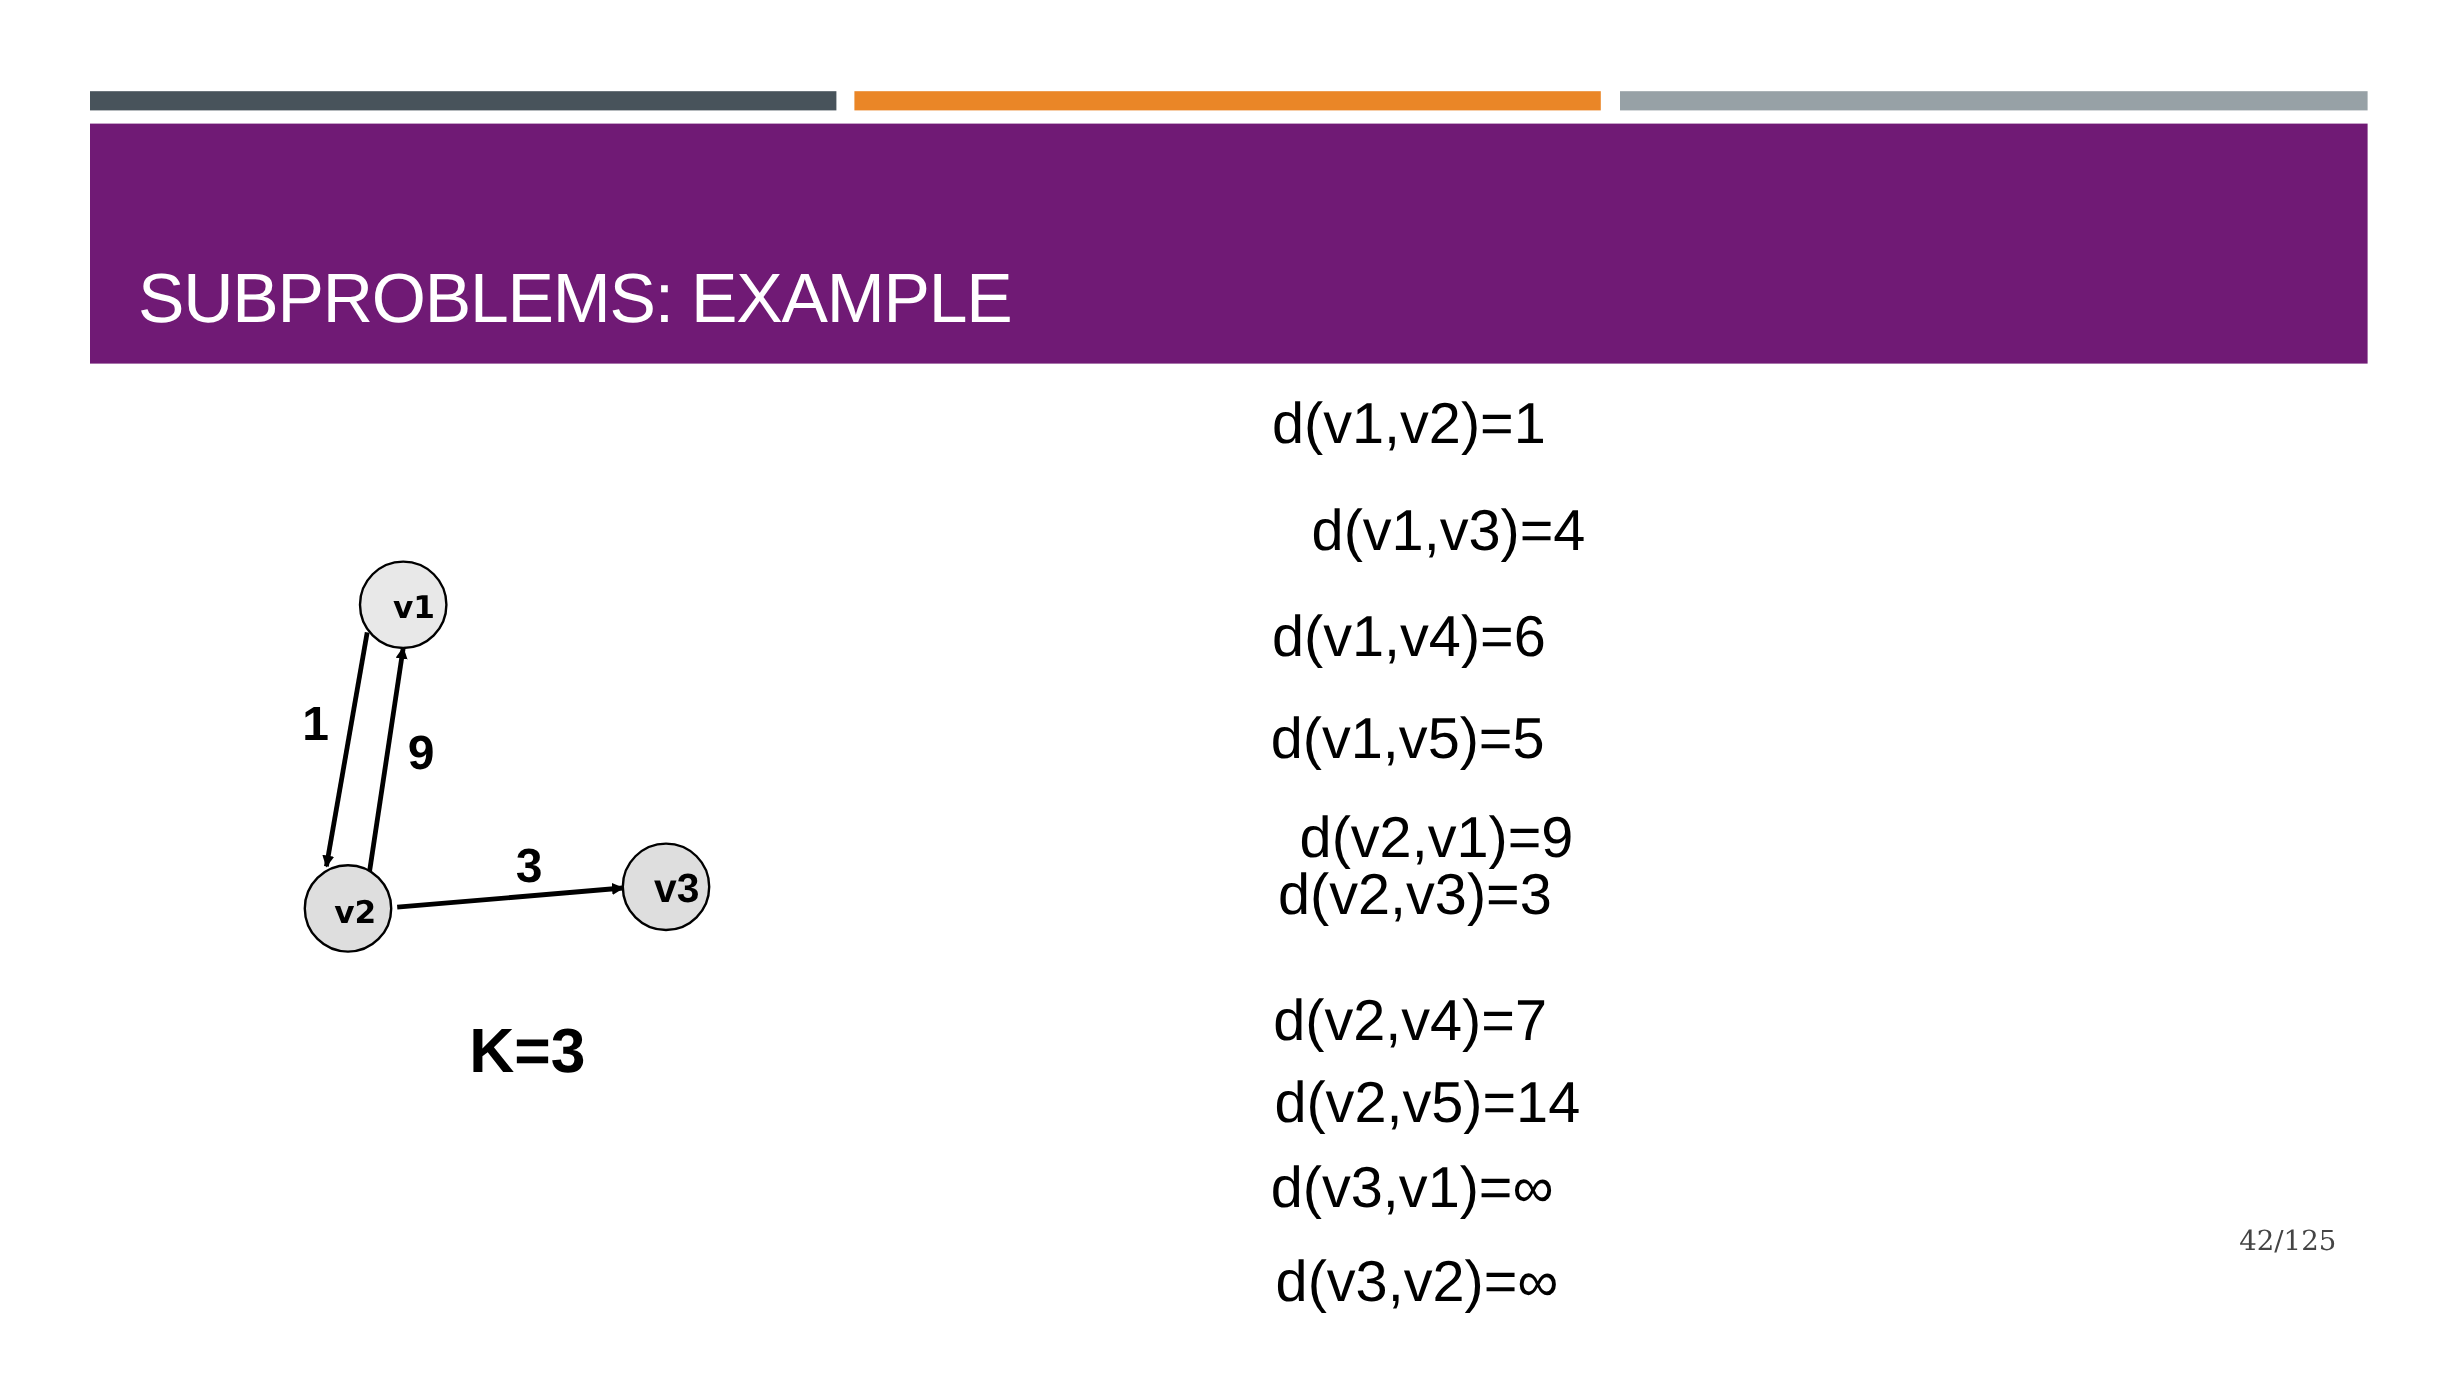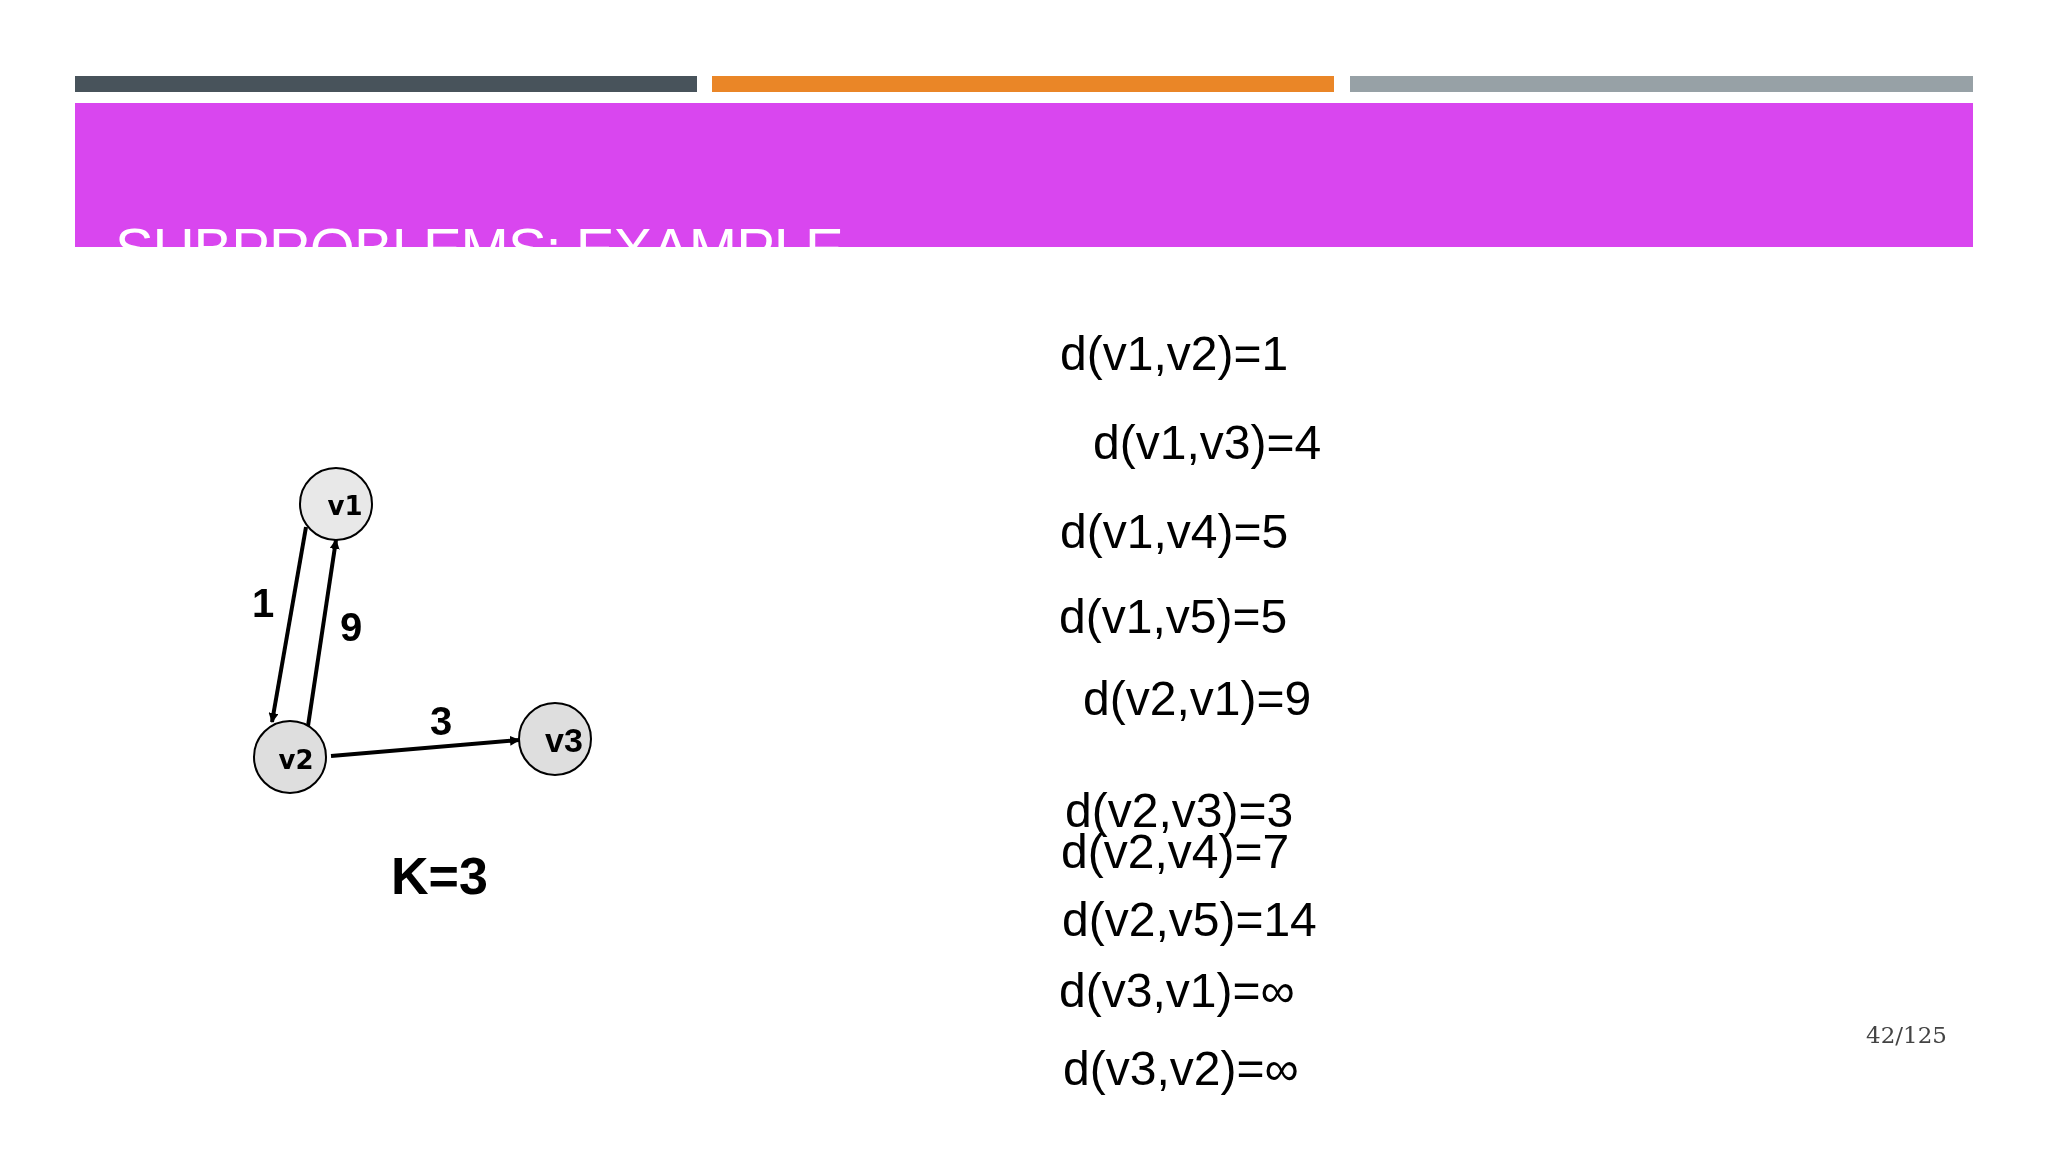--- a/index.html
+++ b/index.html
@@ -1,21 +1,21 @@
 <!DOCTYPE html>
 <html><head>
 <meta charset="utf-8">
 <style>
   html, body { margin:0; padding:0; }
   body { width:2048px; height:1152px; background:#ffffff; position:relative; overflow:hidden; font-family:"Liberation Sans", sans-serif; }
   .topbar { position:absolute; top:76px; height:16px; }
   .bar1 { left:75px; width:622px; background:#48535b; }
   .bar2 { left:712px; width:622px; background:#ea8627; }
   .bar3 { left:1350px; width:623px; background:#97a1a6; }
-  .header { position:absolute; left:75px; top:103px; width:1898px; height:144px; background:#d946ef; }
+  .header { position:absolute; left:75px; top:103px; width:1898px; height:200px; background:#701a75; }
   .title { position:absolute; left:40px; top:112px; color:#ffffff; font-size:58px; letter-spacing:-1px; white-space:nowrap; }
   .dist { position:absolute; left:1060px; font-weight:normal; font-size:48px; color:#000; white-space:nowrap; line-height:1; }
   .graph { position:absolute; left:0; top:0; }
   .k-label { position:absolute; left:391px; top:846px; font-weight:bold; font-size:52px; color:#000; }
   .pagenum { position:absolute; left:1866px; top:1022px; font-size:23px; color:#444; font-family:"DejaVu Serif", serif;text-align:right; }
 </style>
 </head>
 <body>
 
 <div class="topbar bar1"></div>
@@ -54,22 +54,22 @@
 
   <text x="263" y="617" font-family="Liberation Sans, sans-serif" font-weight="bold" font-size="40" text-anchor="middle">1</text>
   <text x="351" y="641" font-family="Liberation Sans, sans-serif" font-weight="bold" font-size="40" text-anchor="middle">9</text>
   <text x="441" y="735" font-family="Liberation Sans, sans-serif" font-weight="bold" font-size="40" text-anchor="middle">3</text>
 </svg>
 
 <div class="k-label">K=3</div>
 
 <div class="dist" style="top:330px;left:1060px">d(v1,v2)=1</div>
 <div class="dist" style="top:419px;left:1093px">d(v1,v3)=4</div>
-<div class="dist" style="top:508px;left:1060px">d(v1,v4)=5</div>
+<div class="dist" style="top:508px;left:1060px">d(v1,v4)=6</div>
 <div class="dist" style="top:593px;left:1059px">d(v1,v5)=5</div>
 <div class="dist" style="top:675px;left:1083px">d(v2,v1)=9</div>
-<div class="dist" style="top:787px;left:1065px">d(v2,v3)=3</div>
+<div class="dist" style="top:723px;left:1065px">d(v2,v3)=3</div>
 <div class="dist" style="top:828px;left:1061px">d(v2,v4)=7</div>
 <div class="dist" style="top:896px;left:1062px">d(v2,v5)=14</div>
 <div class="dist" style="top:967px;left:1059px">d(v3,v1)=∞</div>
 <div class="dist" style="top:1045px;left:1063px">d(v3,v2)=∞</div>
 
 <div class="pagenum">42/125</div>
 
 </body></html>

